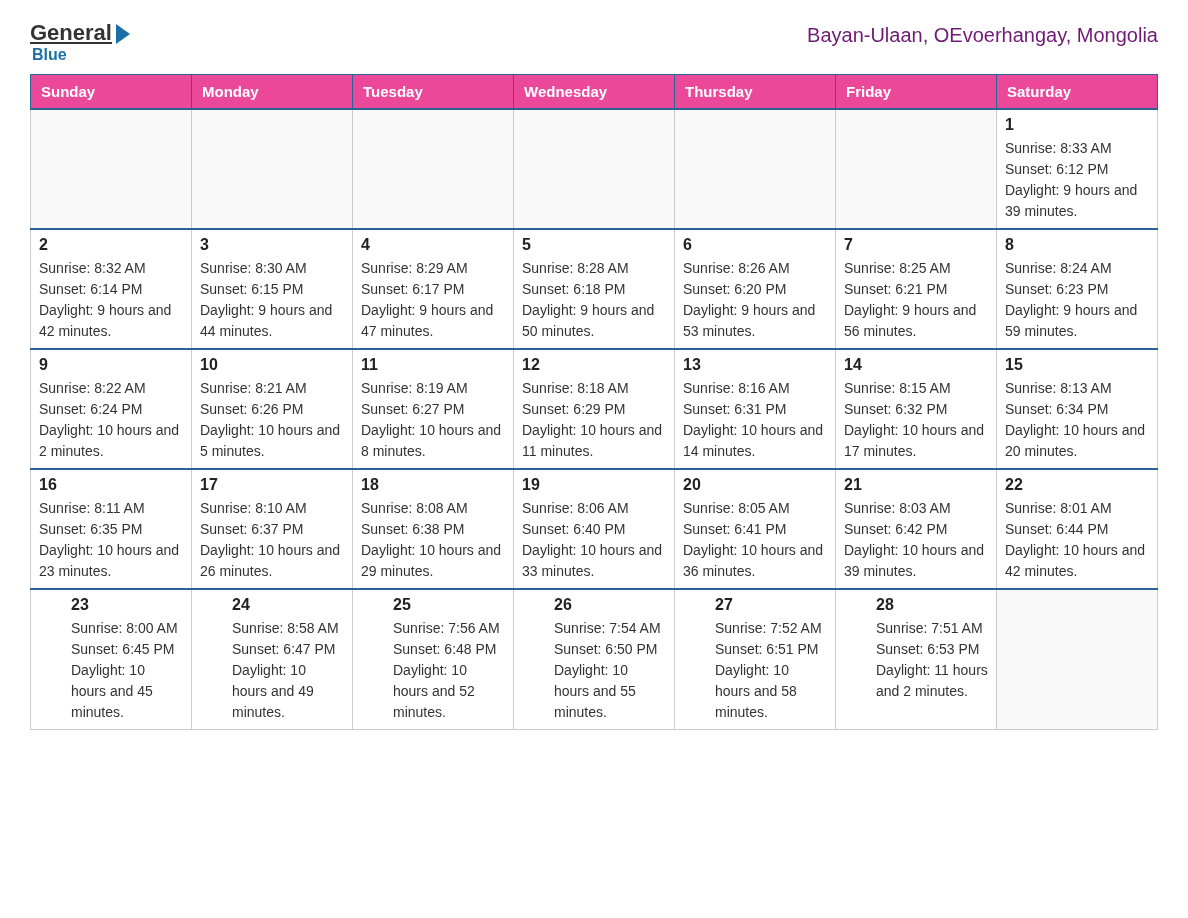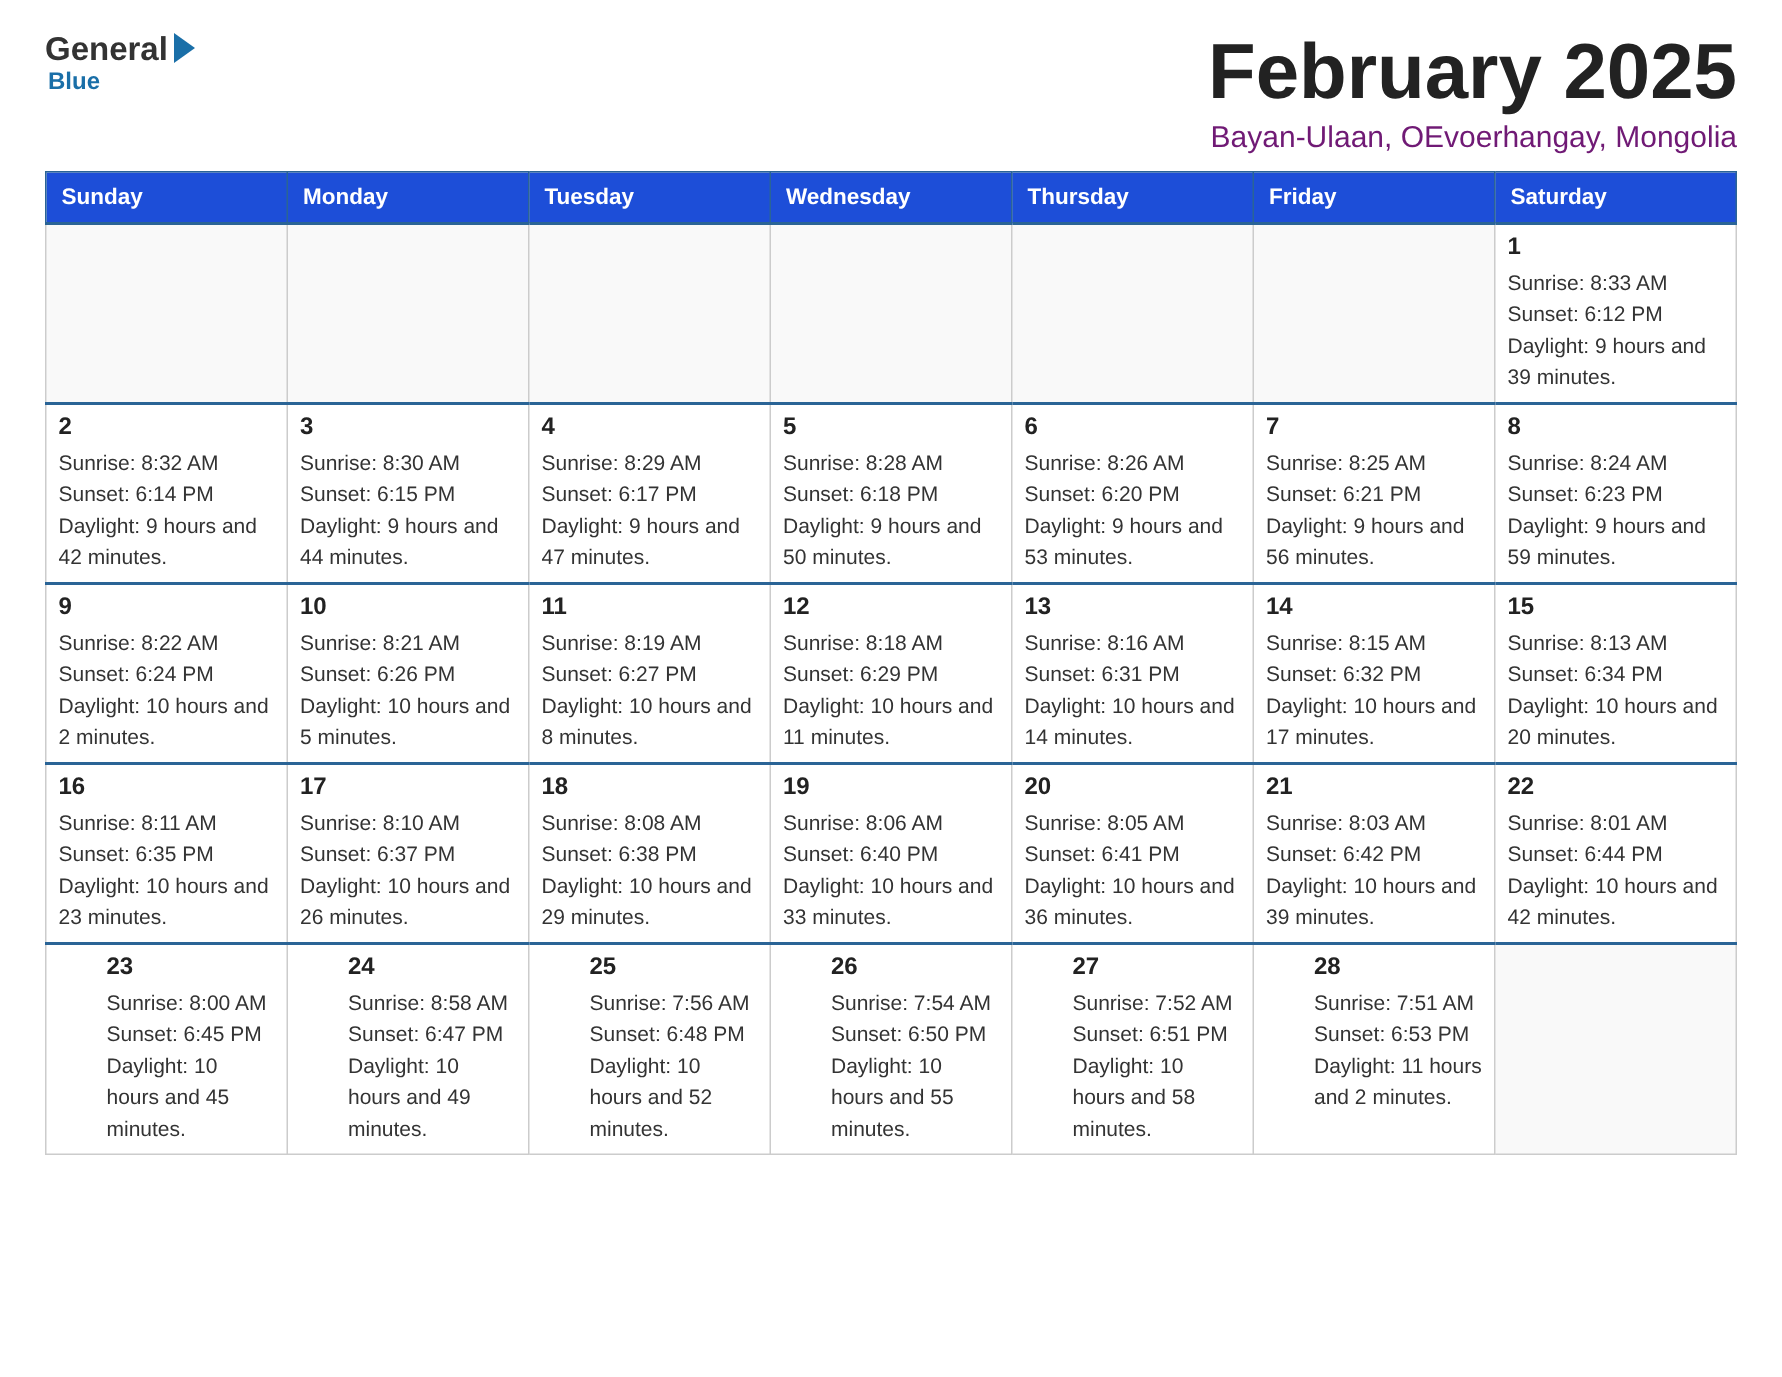--- a/index.html
+++ b/index.html
@@ -17,21 +17,22 @@
       justify-content: space-between;
       margin-bottom: 10px;
     }
     .logo {
       display: flex;
       flex-direction: column;
       align-items: flex-start;
     }
     .logo-top {
       display: flex;
-      align-items: flex-start;
+      align-items: center;
+      text-decoration: underline;
     }
     .logo-general {
       font-size: 22px;
       font-weight: bold;
       color: #333;
     }
     .logo-arrow {
       width: 0;
       height: 0;
       border-left: 14px solid #1a6fa8;
@@ -59,21 +60,21 @@
       font-size: 20px;
       color: #701a75;
       margin-top: 4px;
     }
     table {
       width: 100%;
       border-collapse: collapse;
       margin-top: 10px;
     }
     thead tr th {
-      background-color: #1d4ed8;
+      background-color: #ec4899;
       color: #fff;
       font-size: 15px;
       font-weight: bold;
       padding: 8px 10px;
       text-align: left;
       border: 1px solid #2a6496;
     }
     tbody tr td {
       vertical-align: top;
       border: 1px solid #ccc;
@@ -107,21 +108,20 @@
 
 <div class="header">
   <div class="logo">
     <div class="logo-top">
       <span class="logo-general">General</span>
       <div class="logo-arrow"></div>
     </div>
     <span class="logo-blue">Blue</span>
   </div>
   <div class="title-block">
-    <div class="calendar-title">February 2025</div>
     <div class="calendar-subtitle">Bayan-Ulaan, OEvoerhangay, Mongolia</div>
   </div>
 </div>
 
 <table>
   <thead>
     <tr>
     <th>Sunday</th>
         <th>Monday</th>
         <th>Tuesday</th>

